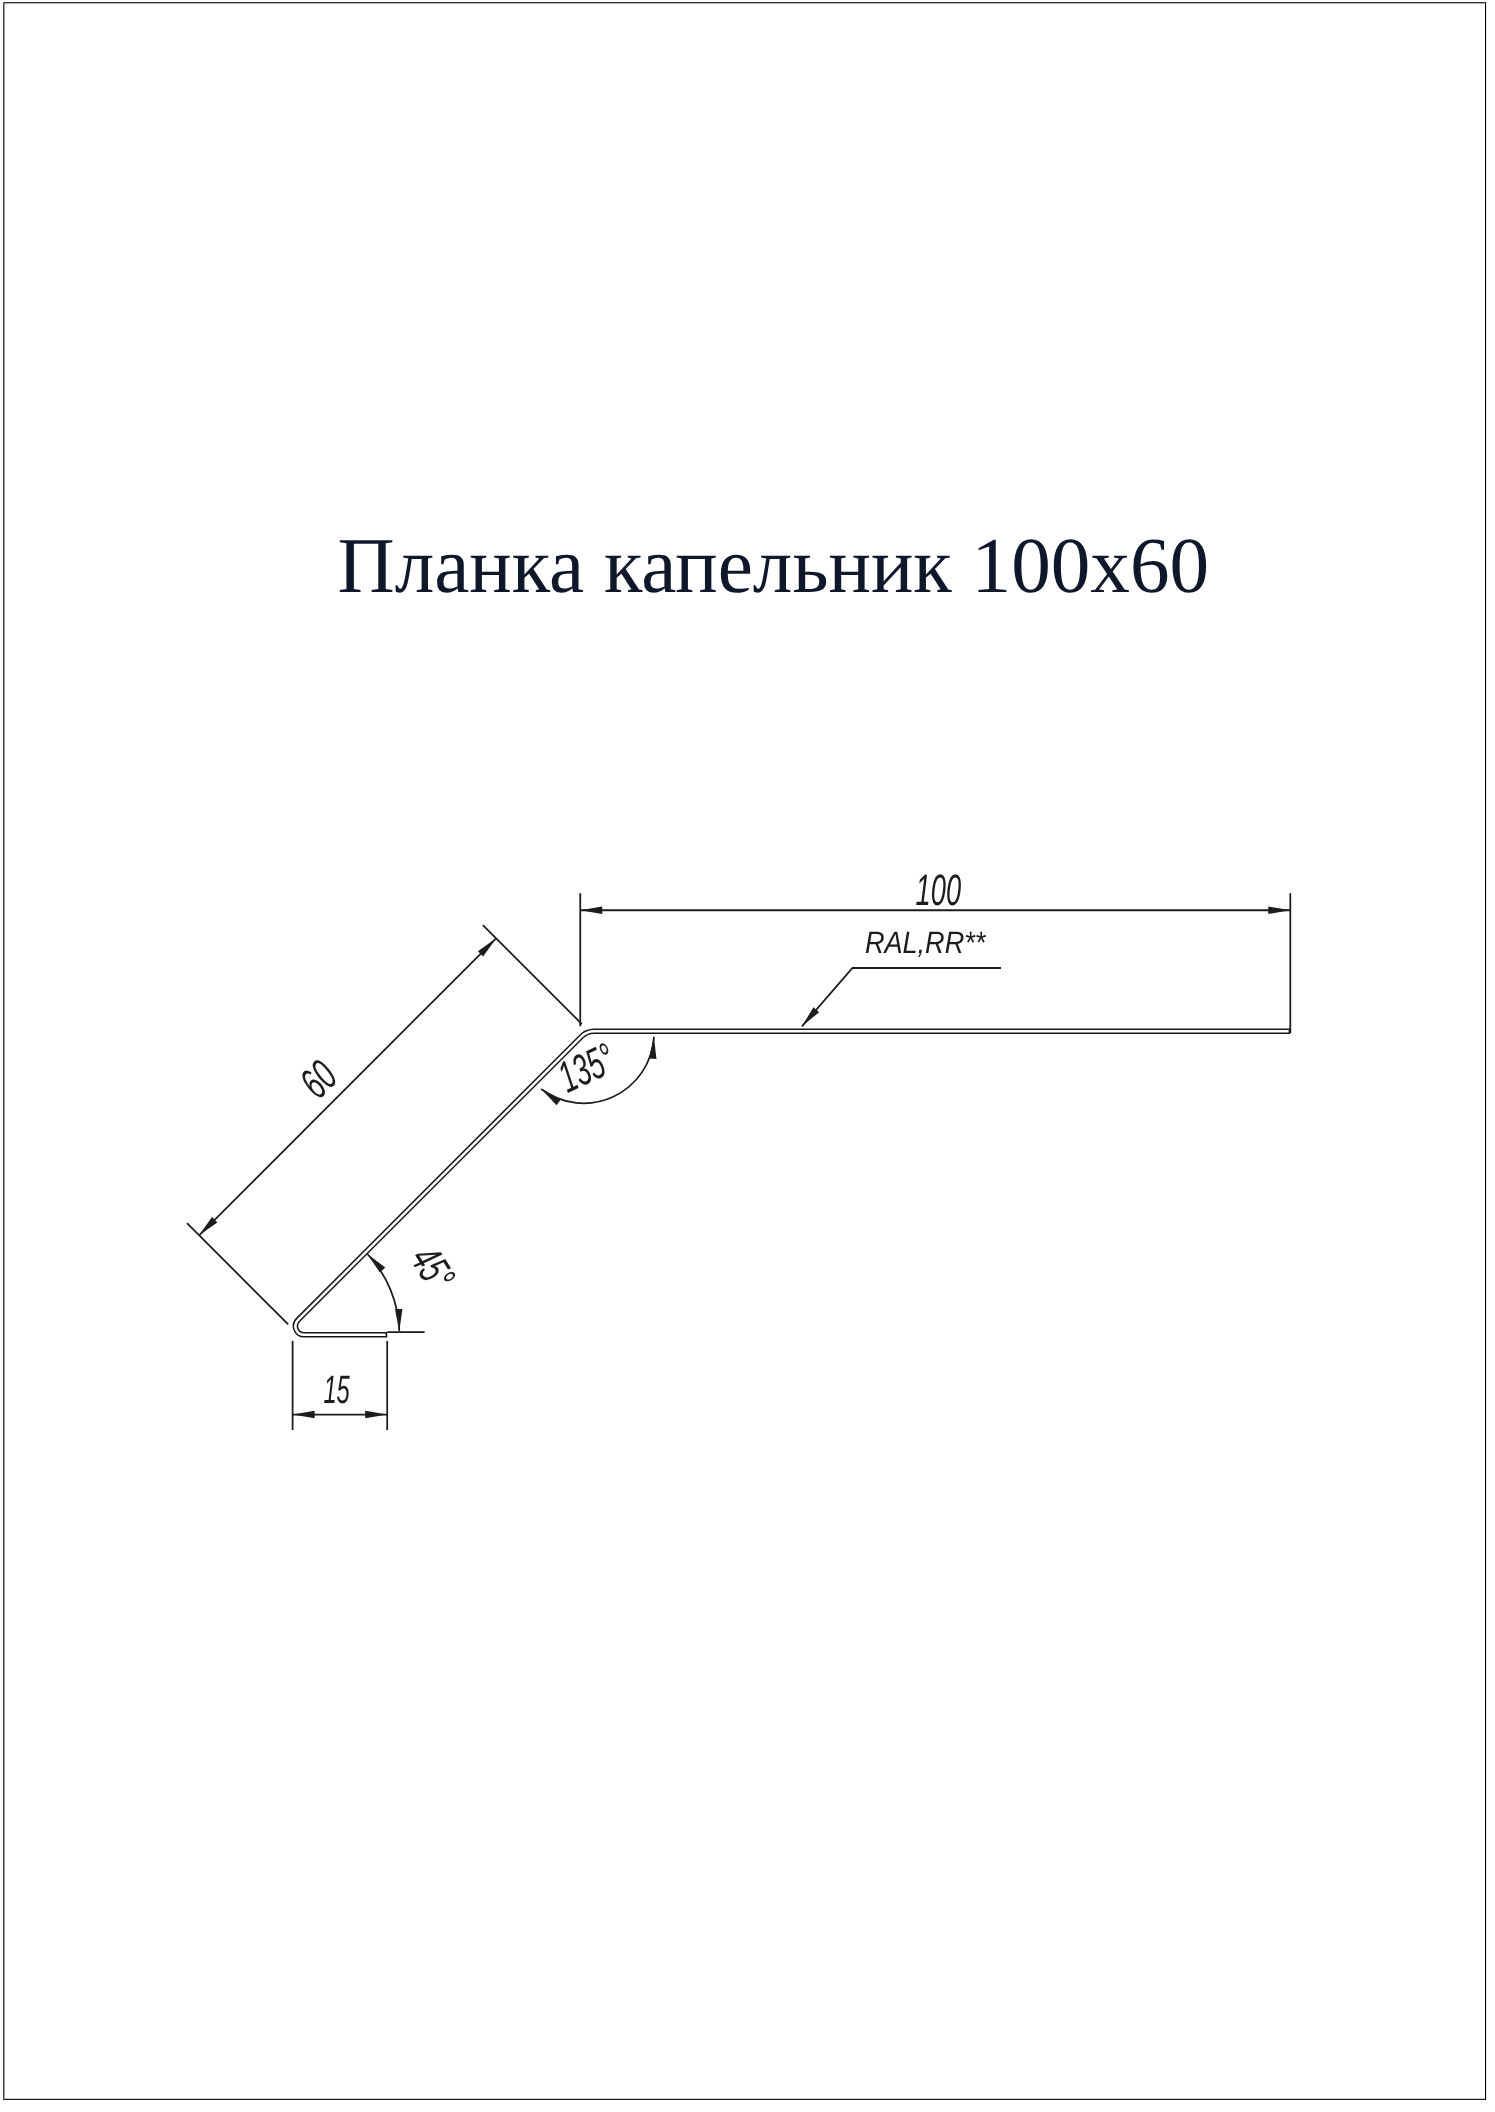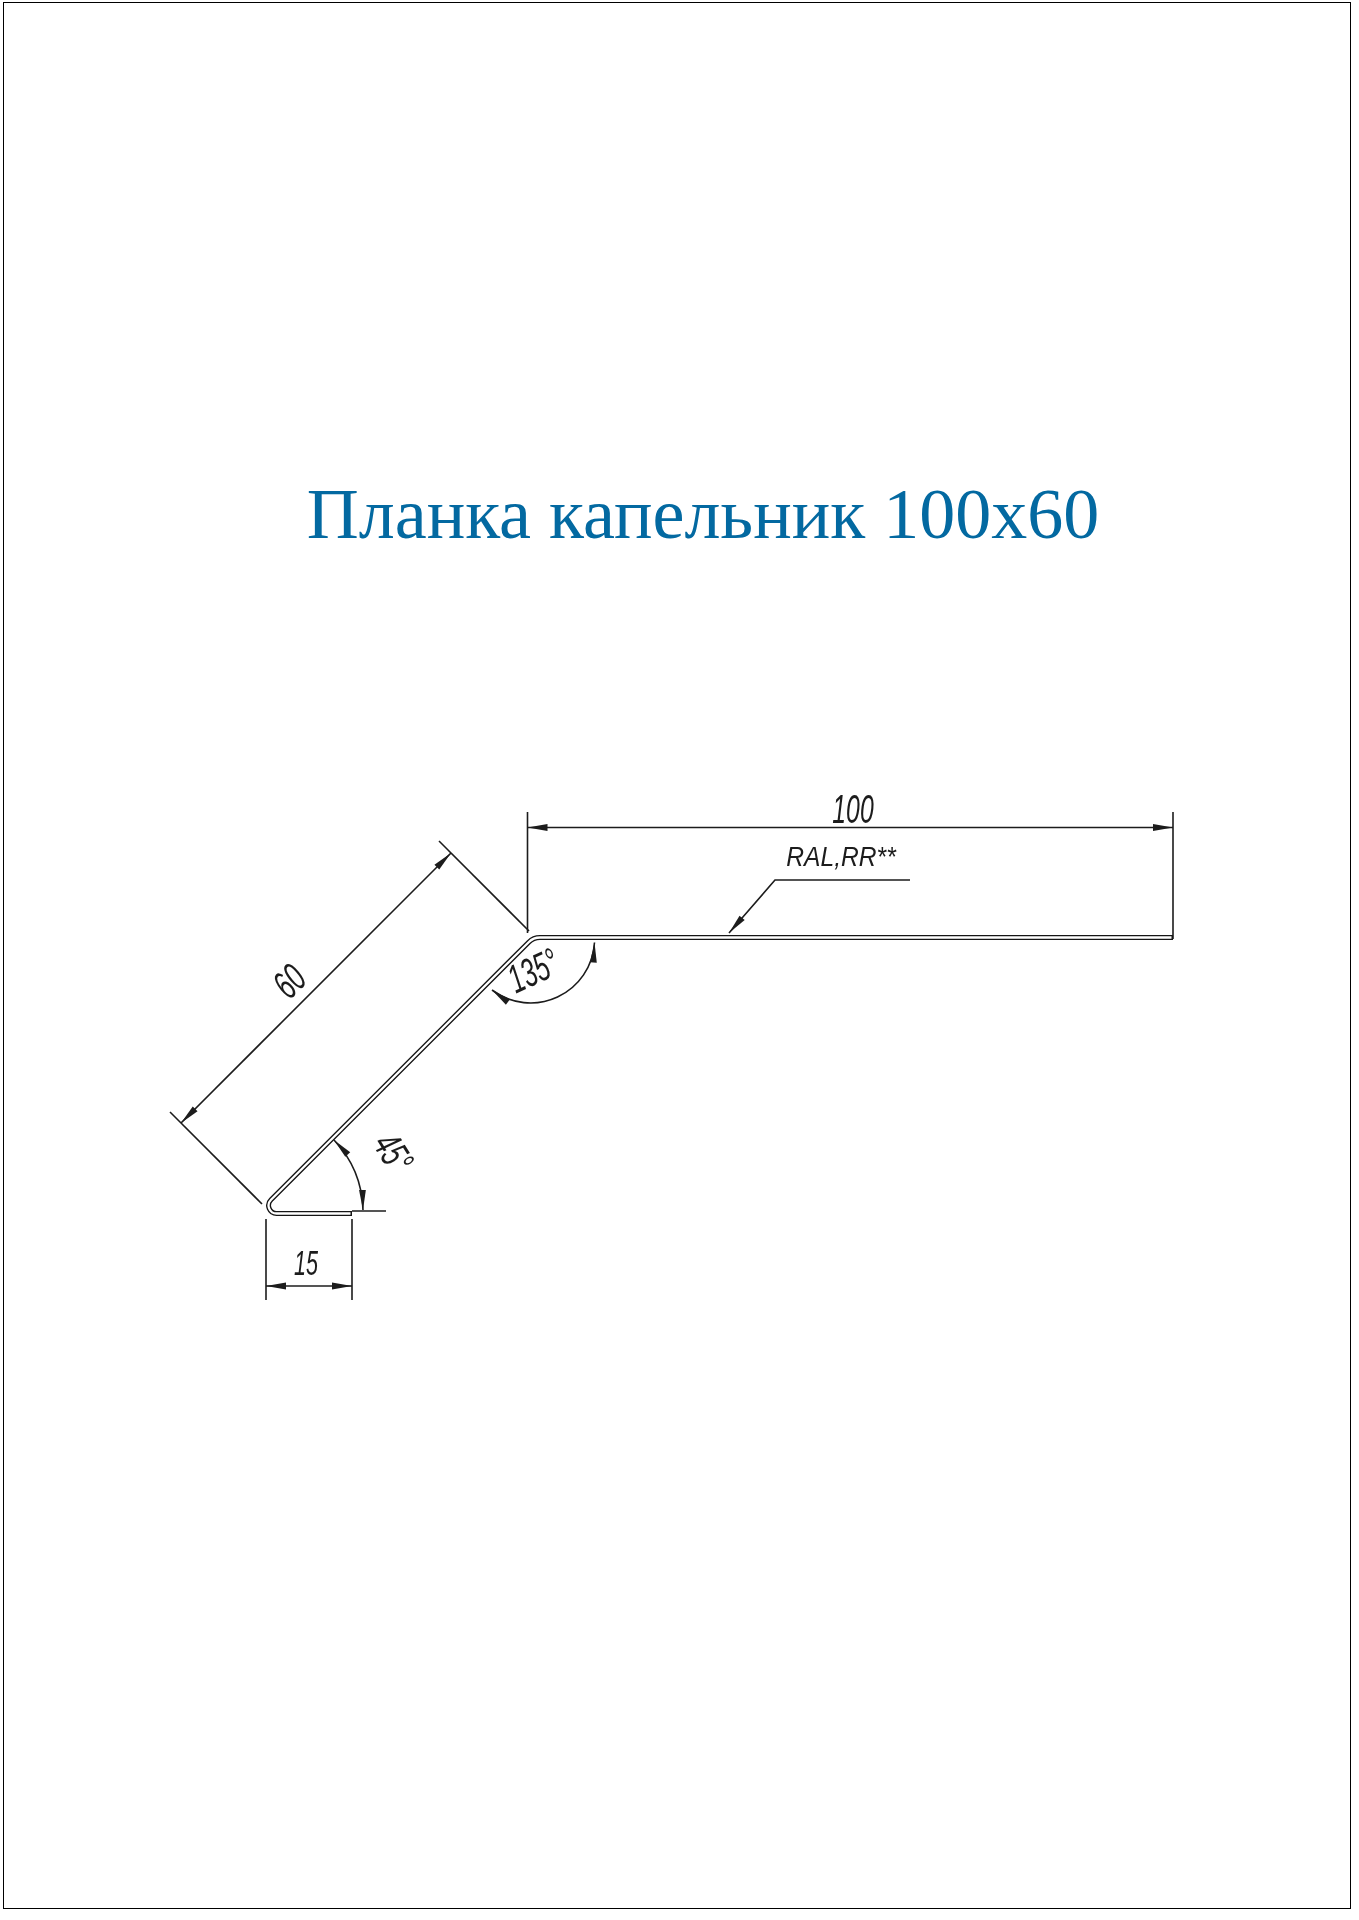--- a/index.html
+++ b/index.html
@@ -30,21 +30,21 @@
   .title {
     position: absolute;
     left: 703px;
     top: 478px;
     transform: translateX(-50%);
     margin: 0;
     font-family: "Liberation Serif", serif;
     font-weight: normal;
     font-size: 72px;
     line-height: 1;
-    color: #0369a1;
+    color: #0f172a;
     white-space: nowrap;
     letter-spacing: 0px;
   }
   svg.draw {
     position: absolute;
     left: 0;
     top: 0;
     width: 1359px;
     height: 1920px;
   }

